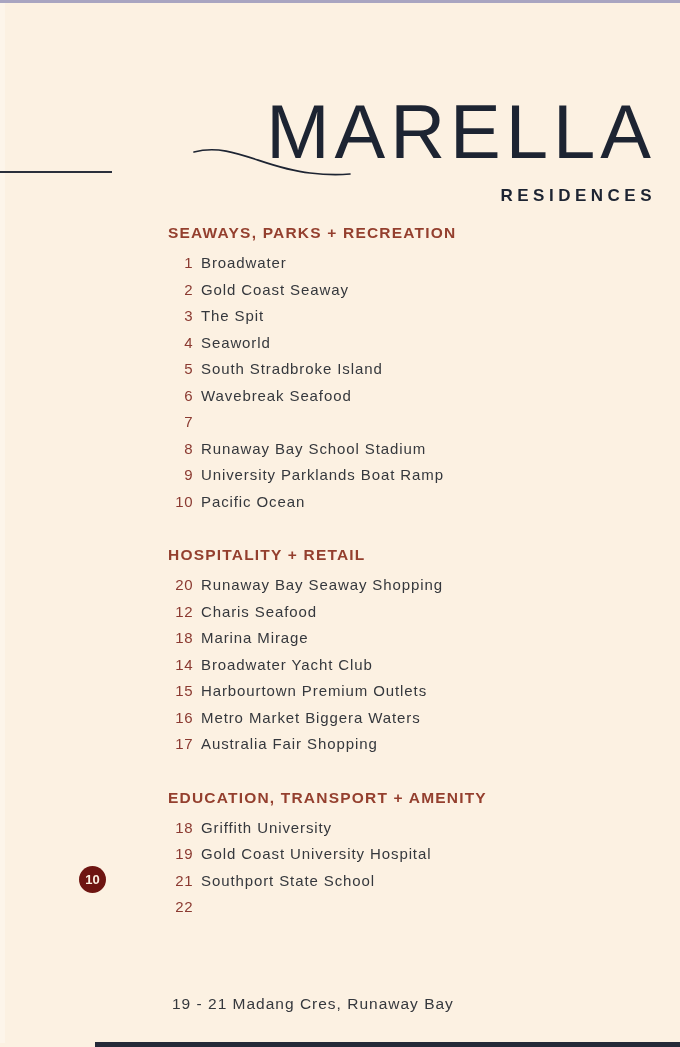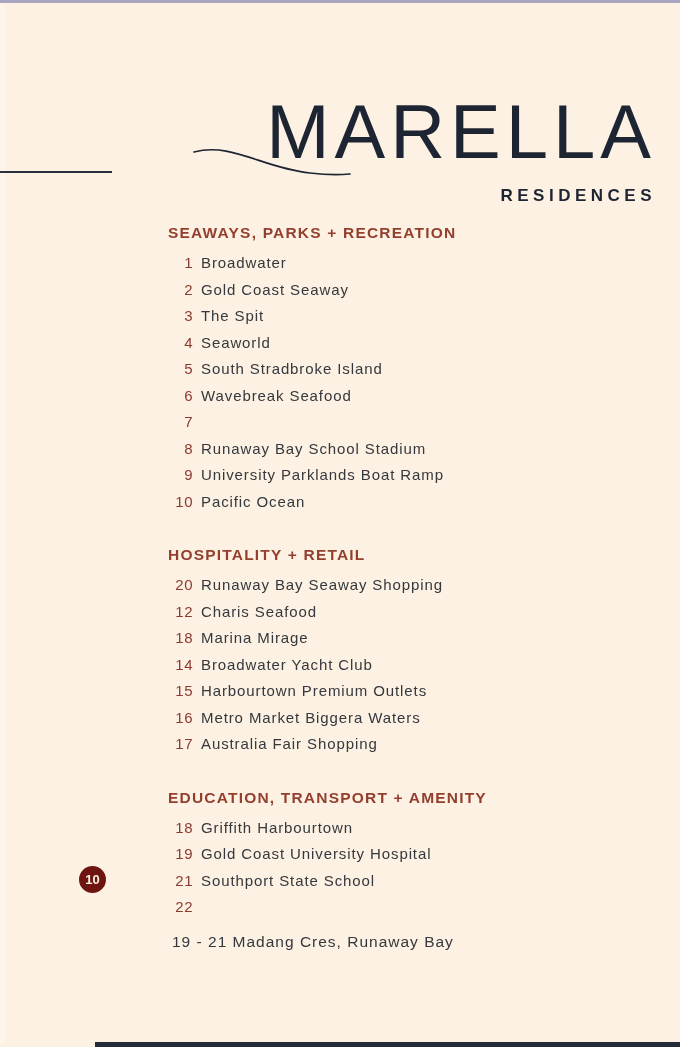--- a/index.html
+++ b/index.html
@@ -72,21 +72,21 @@
     color:#8b3a31;
     flex:0 0 auto;
   }
   .row-label{
     font-size:15px;
     letter-spacing:0.9px;
     color:#35383d;
     white-space:nowrap;
   }
   .address{
-    position:absolute;top:933px;left:172px;
+    position:absolute;top:995px;left:172px;
     font-size:15.5px;
     letter-spacing:1px;
     color:#35383d;
     white-space:nowrap;
   }
   .page-badge{
     position:absolute;top:866px;left:79px;
     width:27px;height:27px;
     border-radius:50%;
     background:#6e1511;
@@ -206,21 +206,21 @@
     <span class="row-label">Australia Fair Shopping</span>
   </div>
 </div>
   </div>
 
   <div class="section">
     <div class="section-header">EDUCATION, TRANSPORT + AMENITY</div>
     <div class="section-rows">
   <div class="row">
     <span class="row-num">18</span>
-    <span class="row-label">Griffith Harbourtown</span>
+    <span class="row-label">Griffith University</span>
   </div>
 
   <div class="row">
     <span class="row-num">19</span>
     <span class="row-label">Gold Coast University Hospital</span>
   </div>
 
 
   <div class="row">
     <span class="row-num">21</span>

